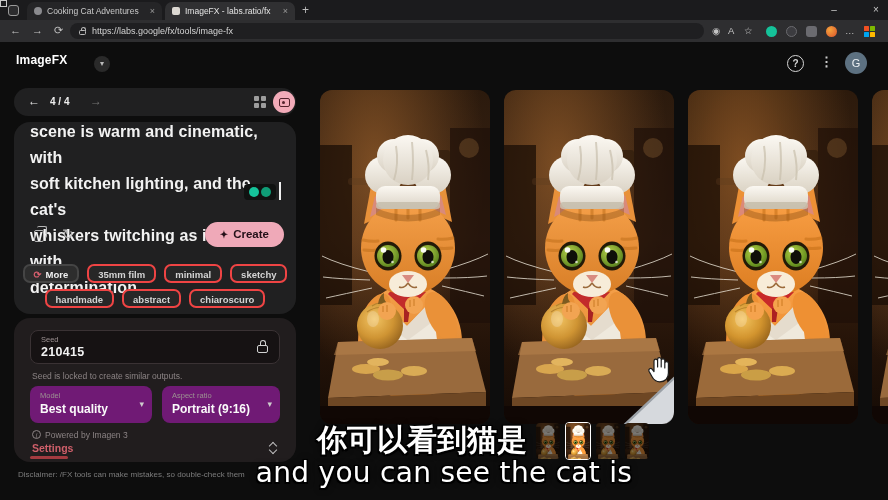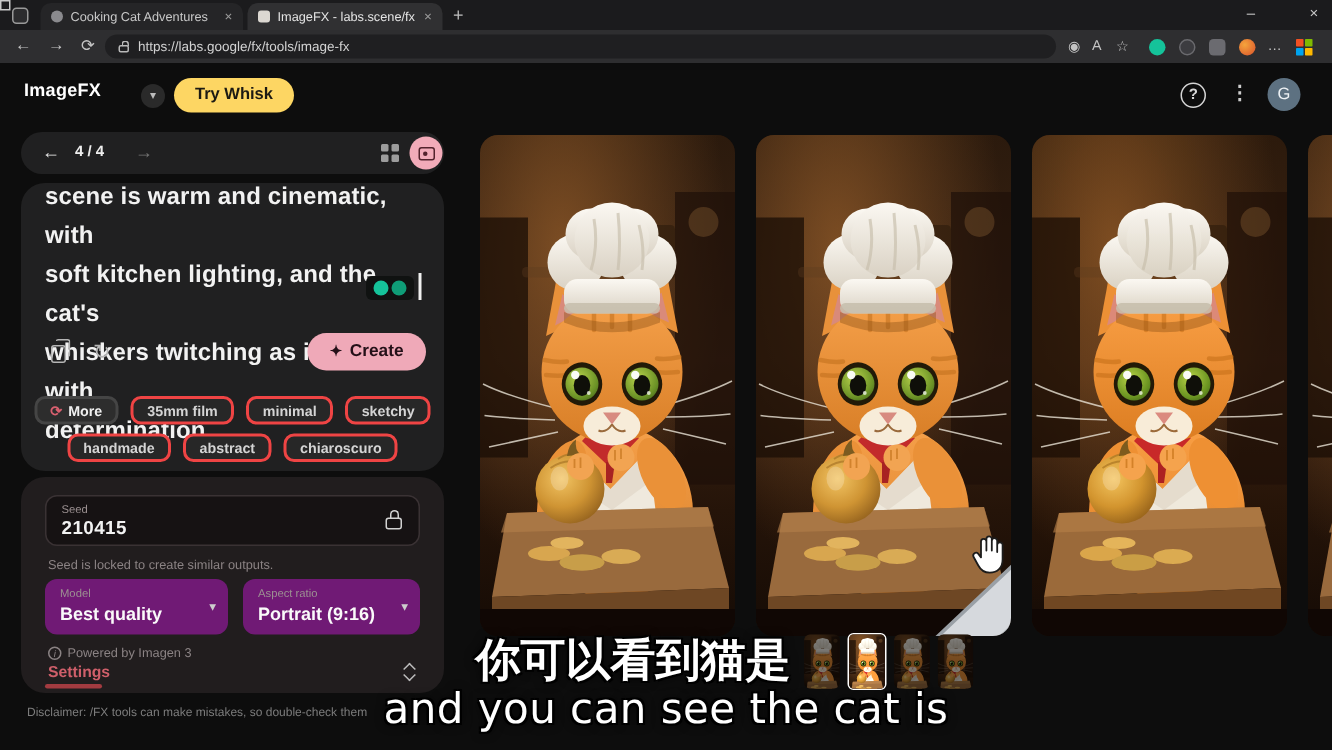--- a/index.html
+++ b/index.html
@@ -241,21 +241,21 @@
 
   <div class="tabstrip">
     <div class="browser-logo"></div>
     <div class="tab t1">
       <span class="fav1"></span>
       <span class="ttl">Cooking Cat Adventures</span>
       <span class="x">×</span>
     </div>
     <div class="tab t2">
       <span class="fav2"></span>
-      <span class="ttl">ImageFX - labs.scene/fx</span>
+      <span class="ttl">ImageFX - labs.ratio/fx</span>
       <span class="x">×</span>
     </div>
     <div class="newtab">+</div>
     <div class="winbtn wmin">–</div>
     <div class="wmax"></div>
     <div class="winbtn wclose">×</div>
   </div>
 
   <div class="toolbar">
     <span class="navgl" style="left:10px">←</span>
@@ -278,21 +278,20 @@
         <i style="background:#7fba00"></i>
         <i style="background:#00a4ef"></i>
         <i style="background:#ffb900"></i>
     </span>
   </div>
 
   <div class="app">
 
     <div class="app-title">ImageFX</div>
     <div class="title-chev">▾</div>
-    <div class="try-whisk">Try Whisk</div>
     <div class="help-c">?</div>
     <div class="kebab">⋮</div>
     <div class="avatar">G</div>
 
     <div class="navcard">
       <span class="nv-back">←</span>
       <span class="nv-count">4 / 4</span>
       <span class="nv-fwd">→</span>
       <span class="ic-grid">
           <i></i>

